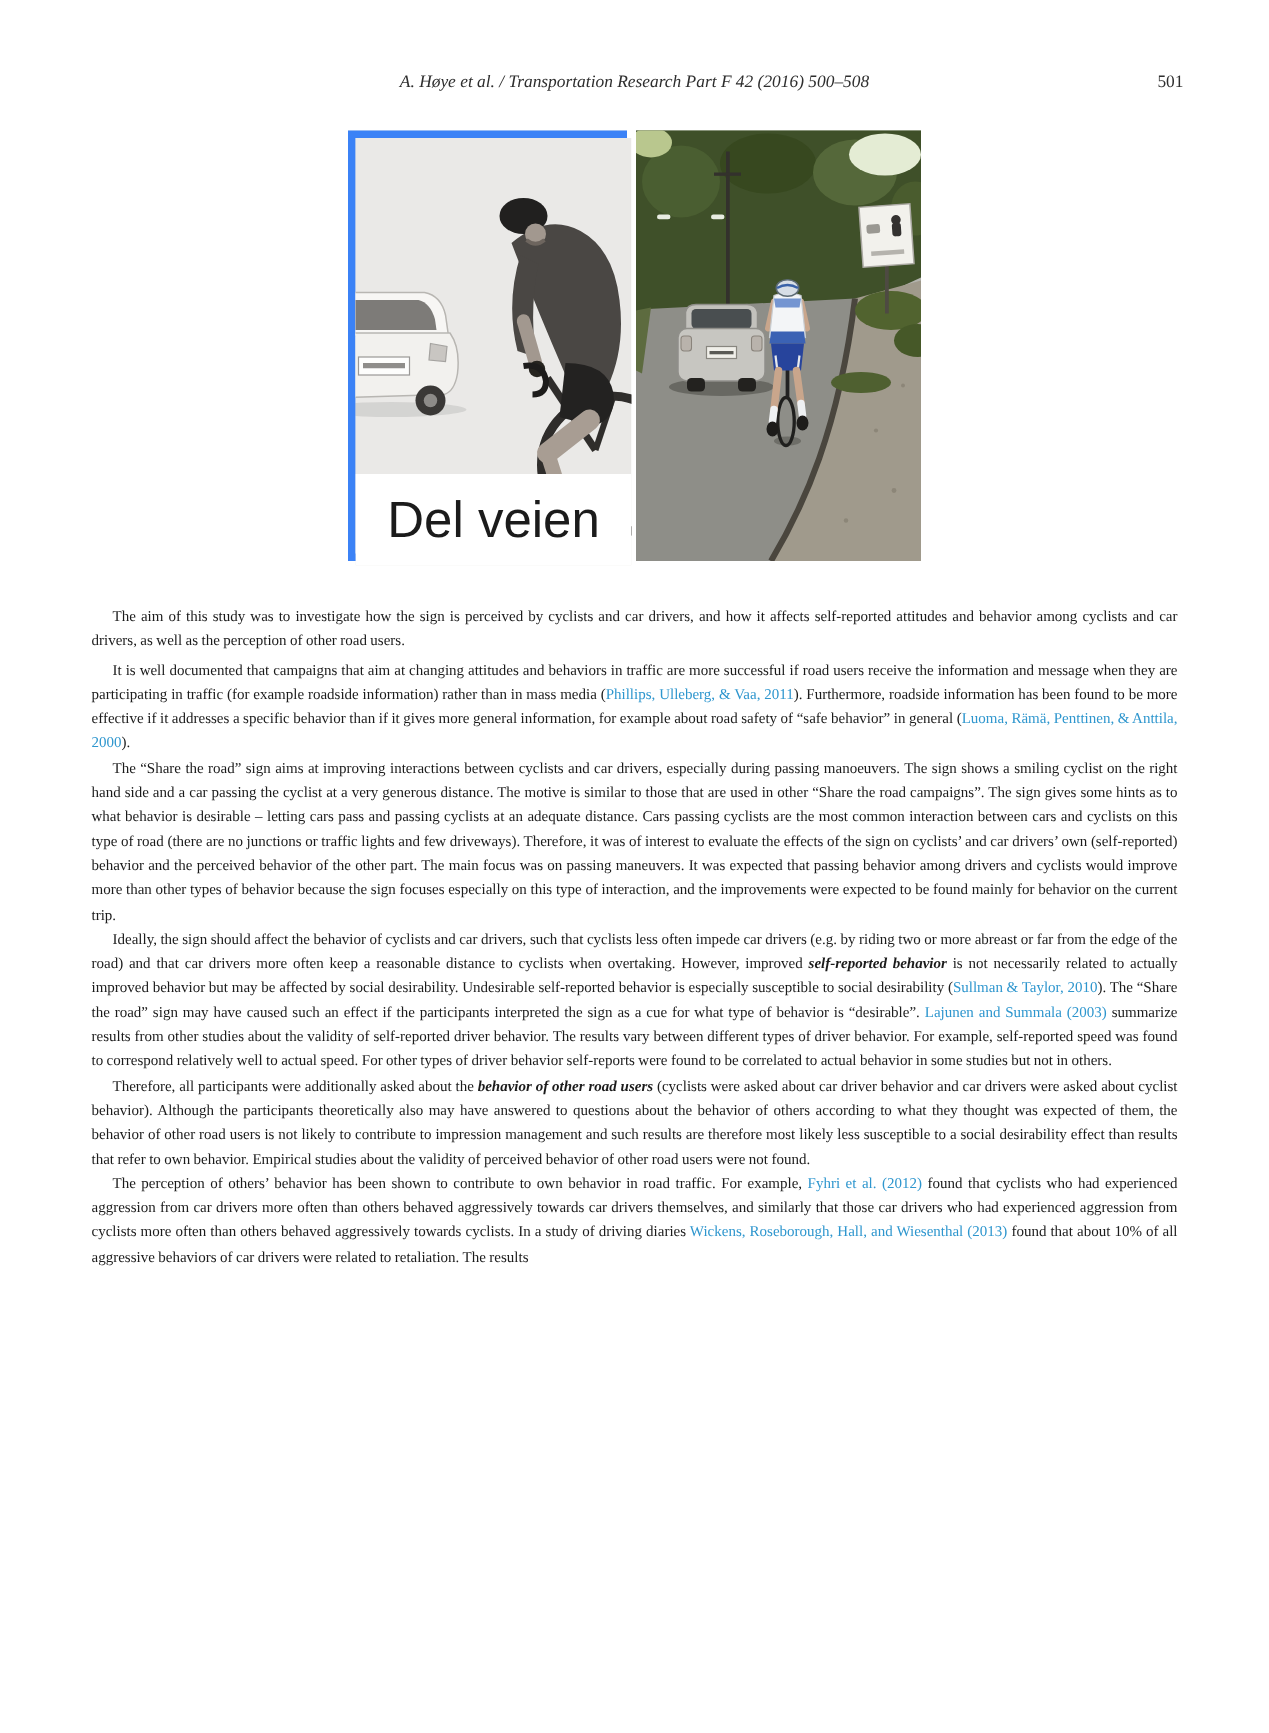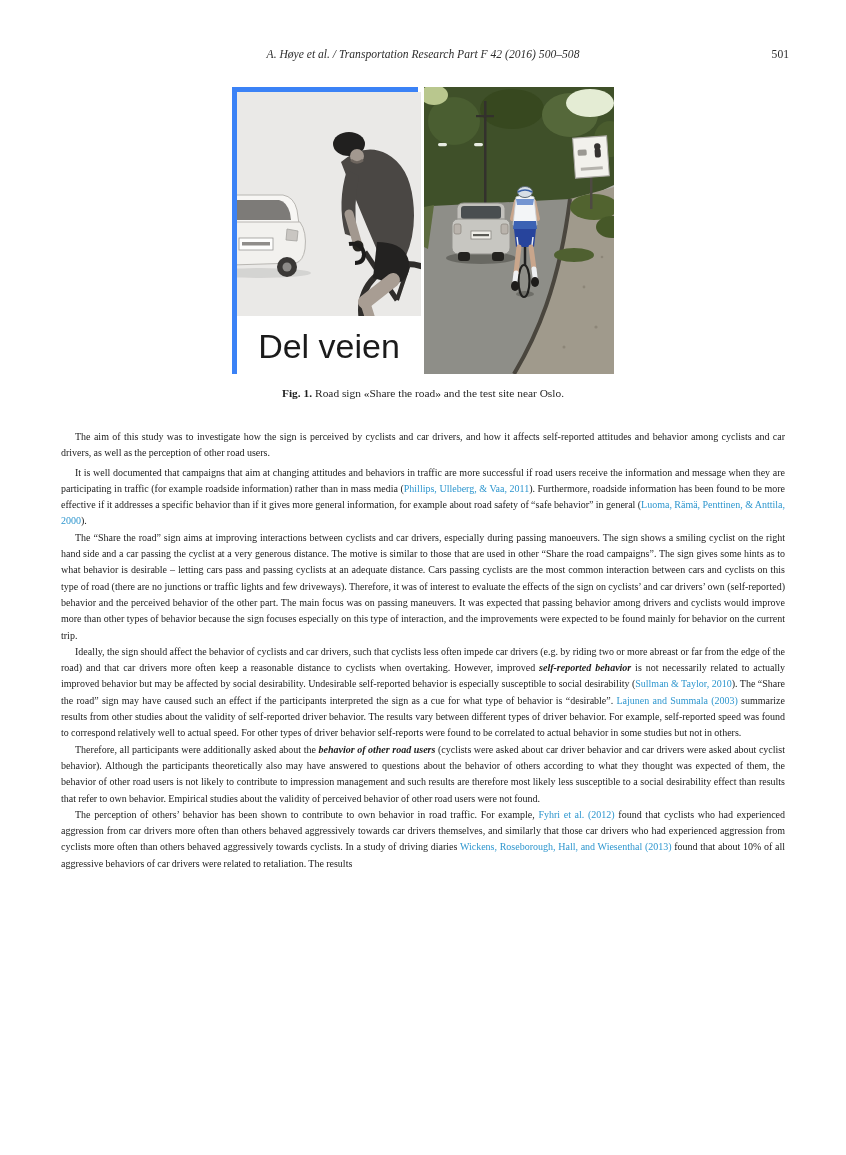--- a/index.html
+++ b/index.html
@@ -164,23 +164,20 @@
             <line x1="22" y1="84" x2="23" y2="92" stroke="#eef0f2" stroke-width="5" stroke-linecap="round"></line>
             <ellipse cx="3" cy="101" rx="4" ry="5" fill="#1d1c1a"></ellipse>
             <ellipse cx="23" cy="97" rx="4" ry="5" fill="#1d1c1a"></ellipse>
             <ellipse cx="13" cy="7" rx="7.5" ry="5.5" fill="#d7dee6" stroke="#5c6a74" stroke-width="1"></ellipse>
             <path d="M 6 7 Q 13 3 20 7" stroke="#3a62a8" stroke-width="1.6" fill="none"></path>
           </g>
         </svg>
       </div>
     </div>
 
-    <div class="figure-caption">
-      <span class="caption-label">Fig. 1.</span><span class="caption-text">Road sign «Share the road» and the test site near Oslo.</span>
-    </div>
 
     <div class="intro-block">
         <p class="para"><span>The aim of this study was to investigate how the sign is perceived by cyclists and car drivers, and how it affects self-reported attitudes and behavior among cyclists and car drivers, as well as the perception of other road users.</span></p>
       </div>
 
 
     <div class="theory-block">
         <p class="para"><span>It is well documented that campaigns that aim at changing attitudes and behaviors in traffic are more successful if road users receive the information and message when they are participating in traffic (for example roadside information) rather than in mass media (</span><a class="ref-link" href="#">Phillips, Ulleberg, &amp; Vaa, 2011</a><span>). Furthermore, roadside information has been found to be more effective if it addresses a specific behavior than if it gives more general information, for example about road safety of “safe behavior” in general (</span><a class="ref-link" href="#">Luoma, Rämä, Penttinen, &amp; Anttila, 2000</a><span>).</span></p>
         <p class="para"><span>The “Share the road” sign aims at improving interactions between cyclists and car drivers, especially during passing manoeuvers. The sign shows a smiling cyclist on the right hand side and a car passing the cyclist at a very generous distance. The motive is similar to those that are used in other “Share the road campaigns”. The sign gives some hints as to what behavior is desirable – letting cars pass and passing cyclists at an adequate distance. Cars passing cyclists are the most common interaction between cars and cyclists on this type of road (there are no junctions or traffic lights and few driveways). Therefore, it was of interest to evaluate the effects of the sign on cyclists’ and car drivers’ own (self-reported) behavior and the perceived behavior of the other part. The main focus was on passing maneuvers. It was expected that passing behavior among drivers and cyclists would improve more than other types of behavior because the sign focuses especially on this type of interaction, and the improvements were expected to be found mainly for behavior on the current trip.</span></p>
         <p class="para"><span>Ideally, the sign should affect the behavior of cyclists and car drivers, such that cyclists less often impede car drivers (e.g. by riding two or more abreast or far from the edge of the road) and that car drivers more often keep a reasonable distance to cyclists when overtaking. However, improved </span><span class="bold-italic">self-reported behavior</span><span> is not necessarily related to actually improved behavior but may be affected by social desirability. Undesirable self-reported behavior is especially susceptible to social desirability (</span><a class="ref-link" href="#">Sullman &amp; Taylor, 2010</a><span>). The “Share the road” sign may have caused such an effect if the participants interpreted the sign as a cue for what type of behavior is “desirable”. </span><a class="ref-link" href="#">Lajunen and Summala (2003)</a><span> summarize results from other studies about the validity of self-reported driver behavior. The results vary between different types of driver behavior. For example, self-reported speed was found to correspond relatively well to actual speed. For other types of driver behavior self-reports were found to be correlated to actual behavior in some studies but not in others.</span></p>

